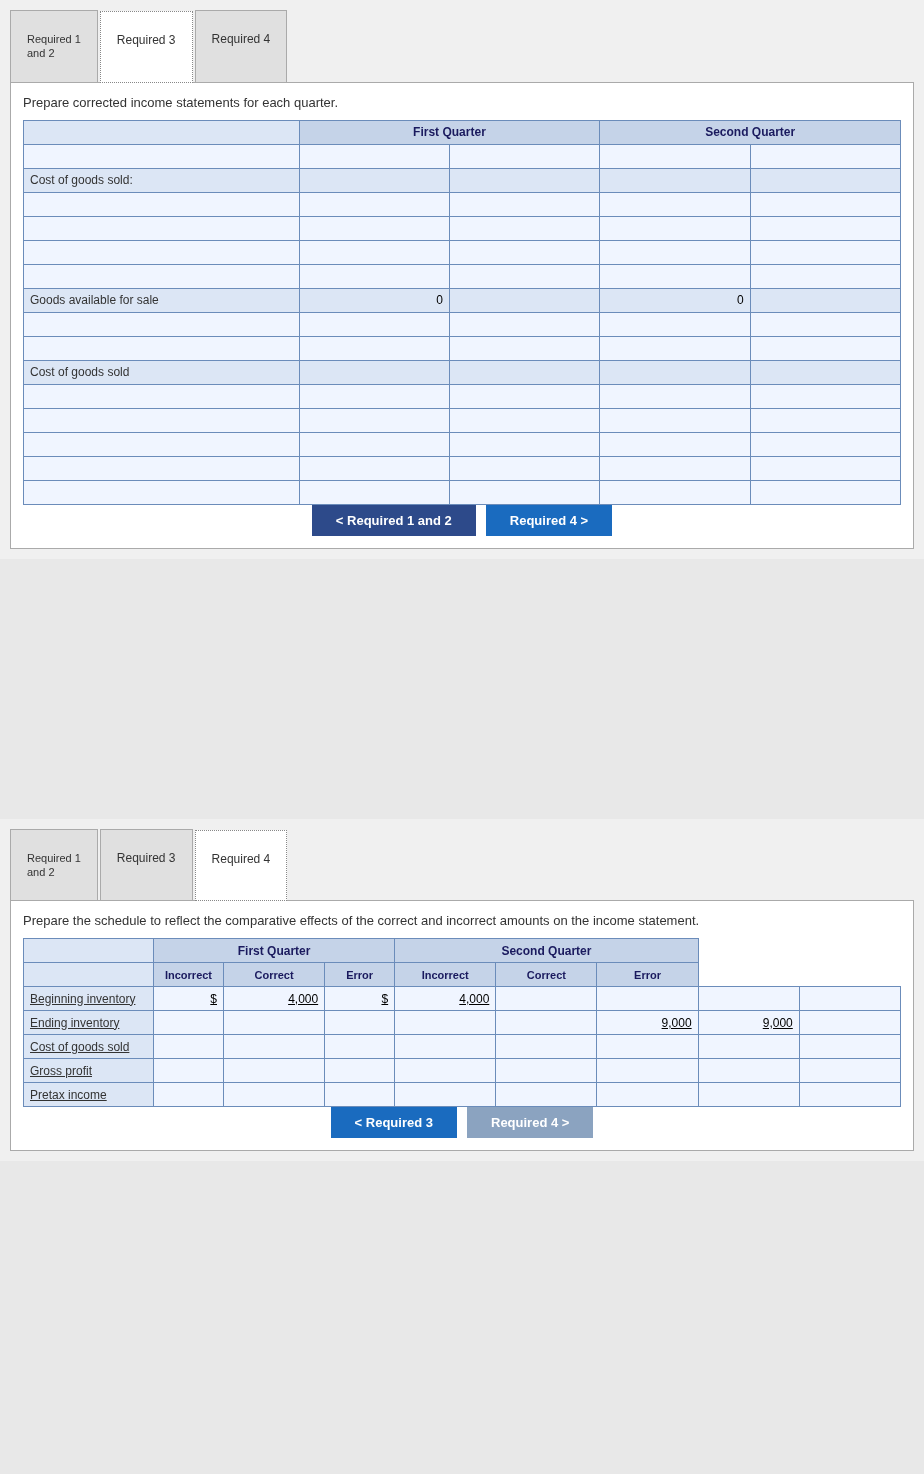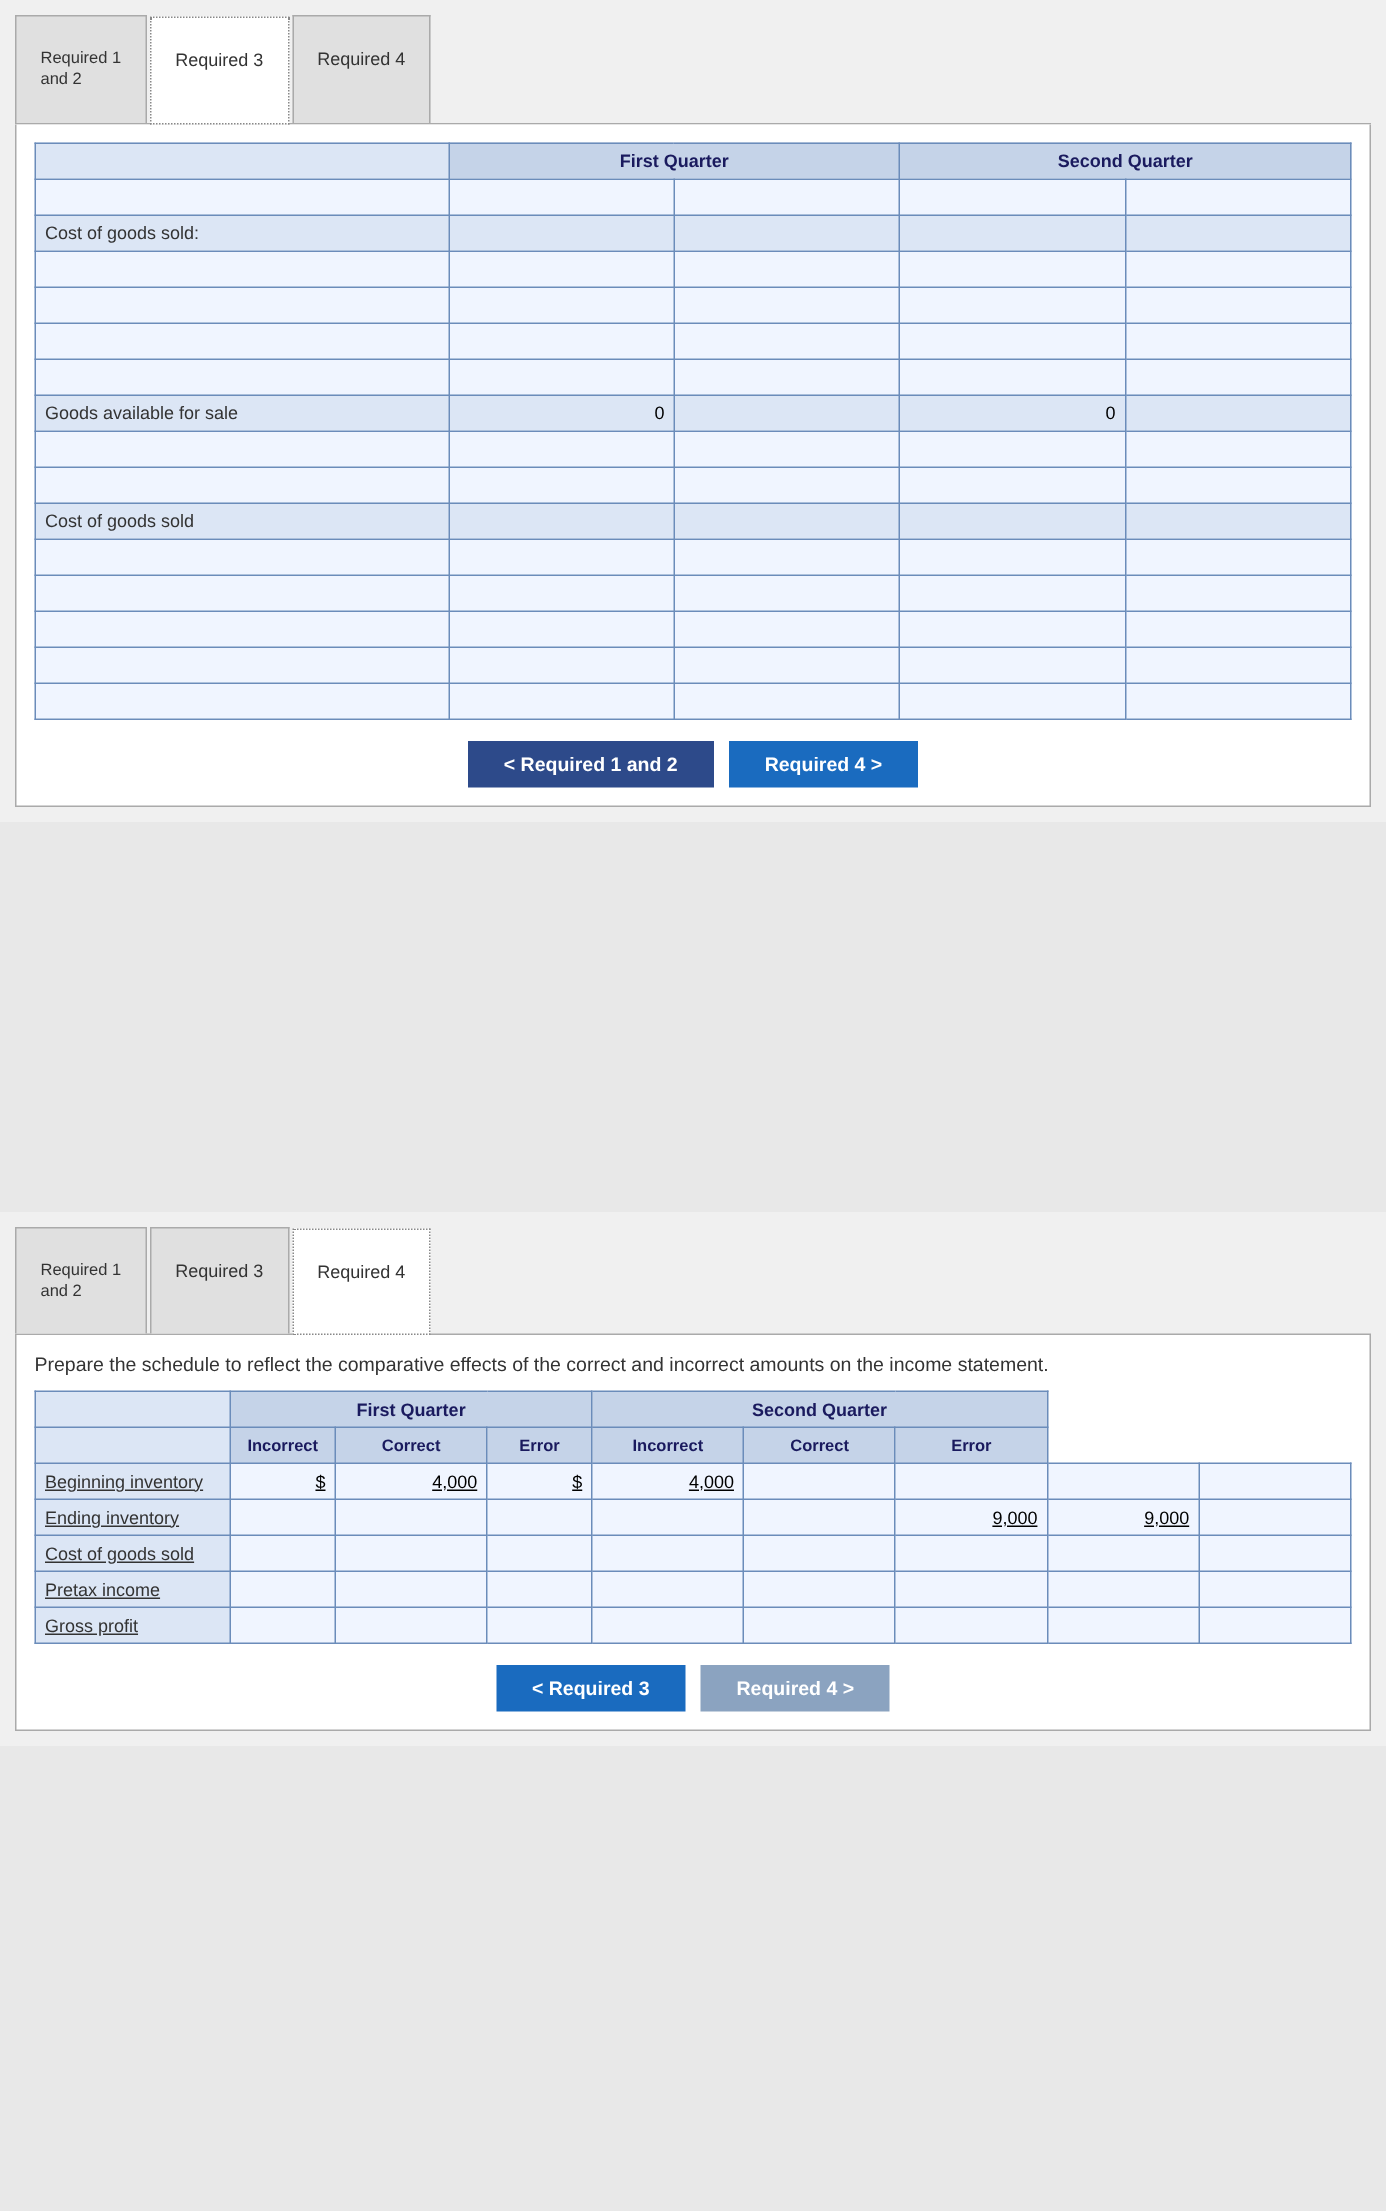--- a/index.html
+++ b/index.html
@@ -107,21 +107,20 @@
     }
 
     .indent {
       padding-left: 30px;
     }
 
     .navigation-buttons {
       display: flex;
       justify-content: center;
       gap: 10px;
-      margin-top: 14px;
     }
 
     .nav-btn {
       padding: 8px 24px;
       font-size: 13px;
       font-weight: bold;
       cursor: pointer;
       border: none;
       color: white;
     }
@@ -200,20 +199,21 @@
 
 <div class="section-wrapper">
   <div class="tabs">
     <div class="tab" style="white-space:pre-line;font-size:11px;line-height:1.3;">Required 1
 and 2</div>
     <div class="tab active dotted">Required 3</div>
     <div class="tab">Required 4</div>
   </div>
 
   <div class="content-area">
+    <p class="instruction">Prepare corrected income statements for each quarter.</p>
 
     <table class="spreadsheet-table">
       <thead>
         <tr class="header-row">
           <th style="background:#dce6f5;"></th>
           <th colspan="2">First Quarter</th>
           <th colspan="2">Second Quarter</th>
         </tr>
       </thead>
       <tbody>
@@ -411,33 +411,33 @@
           <td class="empty-cell"></td>
           <td class="empty-cell"></td>
           <td class="empty-cell"></td>
           <td class="empty-cell"></td>
           <td class="empty-cell"></td>
           <td class="empty-cell"></td>
           <td class="empty-cell"></td>
         </tr>
 
         <tr class="comp-row">
+          <td class="row-label">Gross profit</td>
+          <td class="empty-cell"></td>
+          <td class="empty-cell"></td>
+          <td class="empty-cell"></td>
+          <td class="empty-cell"></td>
+          <td class="empty-cell"></td>
+          <td class="empty-cell"></td>
+          <td class="empty-cell"></td>
+          <td class="empty-cell"></td>
+        </tr>
+
+        <tr class="comp-row">
           <td class="row-label">Pretax income</td>
-          <td class="empty-cell"></td>
-          <td class="empty-cell"></td>
-          <td class="empty-cell"></td>
-          <td class="empty-cell"></td>
-          <td class="empty-cell"></td>
-          <td class="empty-cell"></td>
-          <td class="empty-cell"></td>
-          <td class="empty-cell"></td>
-        </tr>
-
-        <tr class="comp-row">
-          <td class="row-label">Gross profit</td>
           <td class="empty-cell"></td>
           <td class="empty-cell"></td>
           <td class="empty-cell"></td>
           <td class="empty-cell"></td>
           <td class="empty-cell"></td>
           <td class="empty-cell"></td>
           <td class="empty-cell"></td>
           <td class="empty-cell"></td>
         </tr>
       </tbody>

